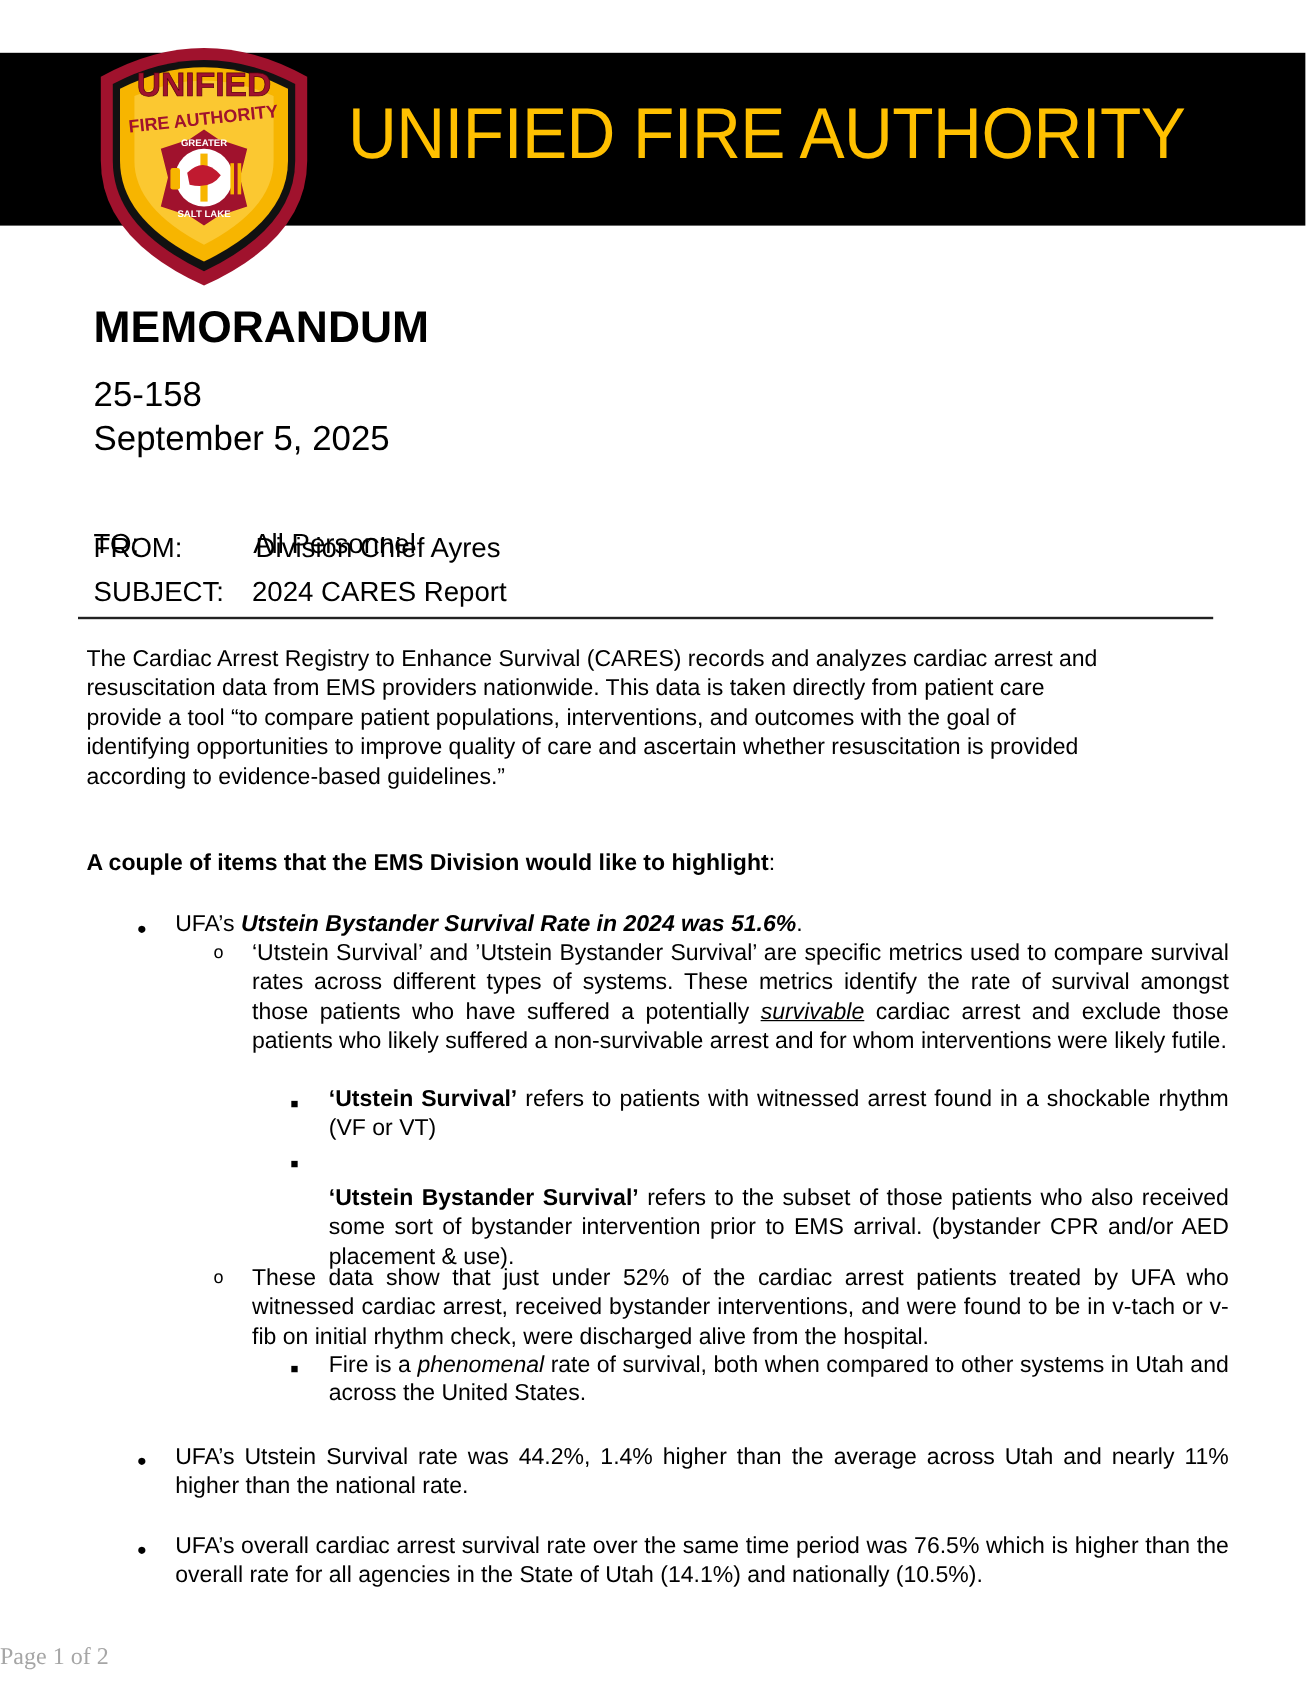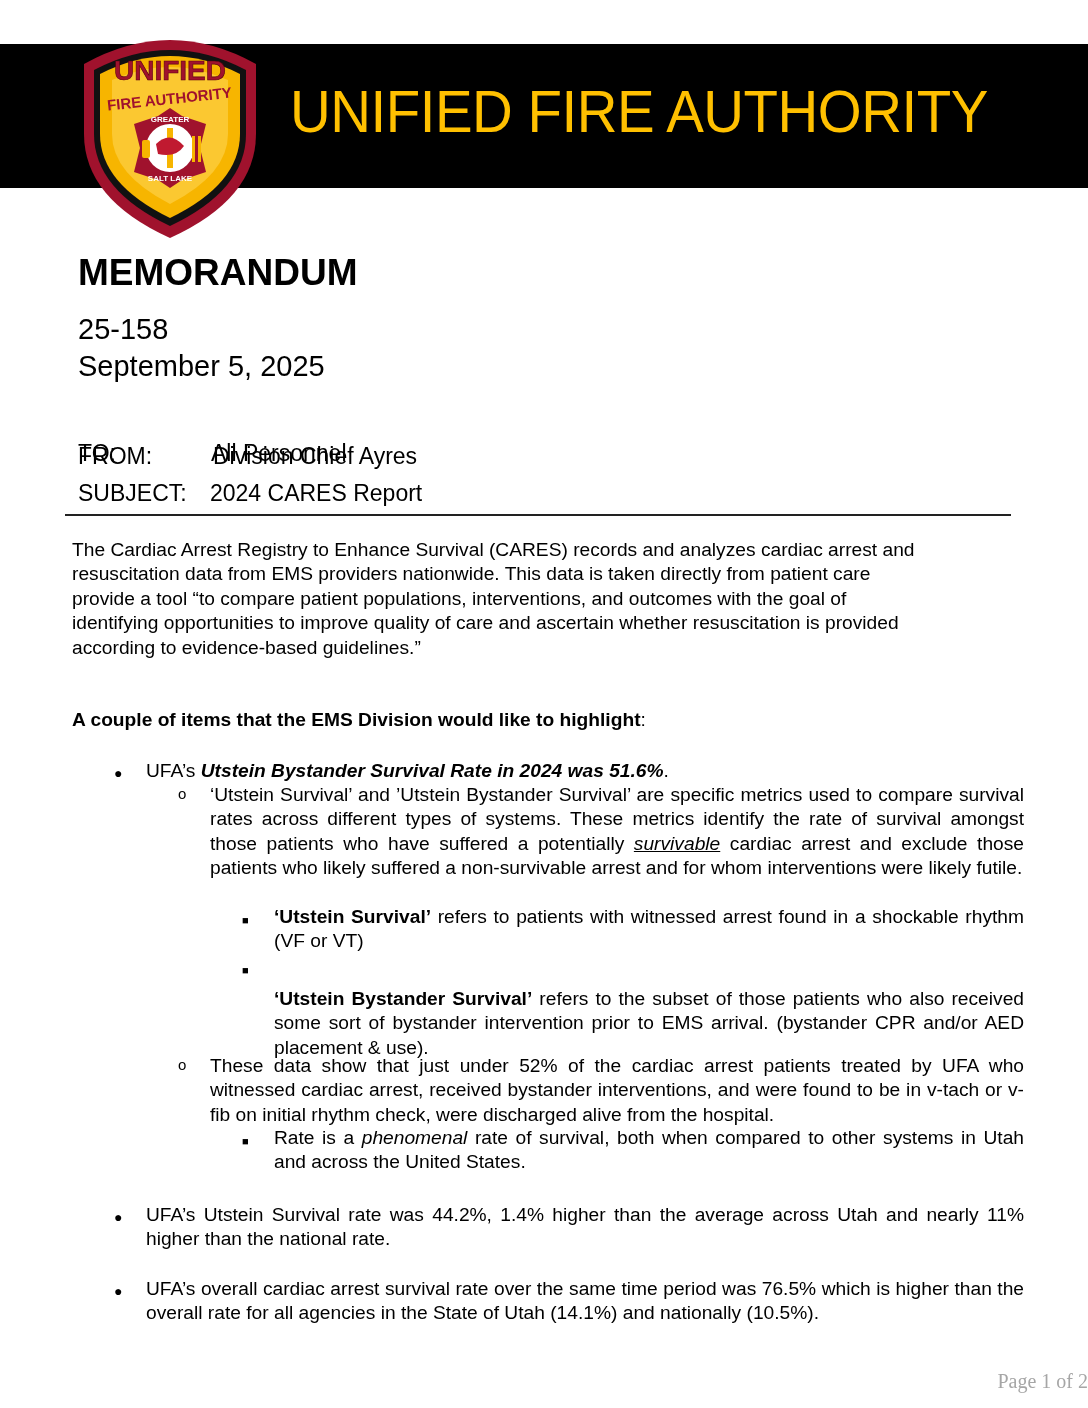--- a/index.html
+++ b/index.html
@@ -25,21 +25,21 @@
   .l2 { position:absolute; left:210px; width:814px; text-align:justify; }
   .l3 { position:absolute; left:274px; width:750px; text-align:justify; }
   .b1 { position:absolute; left:114px; font-size:14px; }
   .b2 { position:absolute; left:178px; font-size:15px; }
   .b3 { position:absolute; left:242px; font-size:11px; }
   .tl { text-align-last:left; }
   .bold { font-weight:bold; }
   .bi { font-weight:bold; font-style:italic; }
   .it { font-style:italic; }
   .uit { font-style:italic; text-decoration:underline; }
-  .footer { position:absolute; left:0; width:1088px; top:1370px; text-align:right;
+  .footer { position:absolute; left:0; width:1088px; top:1370px; text-align:left;
             font-family:"Liberation Serif", serif; font-size:20px; color:#a6a6a6; }
 </style>
 </head>
 <body>
 
 <div class="banner"></div>
 <div class="banner-title">UNIFIED FIRE AUTHORITY</div>
 
 <svg class="logo" viewBox="0 0 196 218">
   <path d="M12,40 Q98,-8 184,40 L184,110 Q184,175 98,214 Q12,175 12,110 Z" fill="#A0122D"></path>
@@ -98,21 +98,21 @@
 <span class="b3 txt" style="top:908px;">■</span>
 <div class="l3 txt" style="top:905px;"><span class="bold">‘Utstein Survival’</span><span> refers to patients with witnessed arrest found in a shockable rhythm (VF or VT)</span></div>
 
 <span class="b3 txt" style="top:958px;">■</span>
 <div class="l3 txt" style="top:955px;margin-top:32px;"><span class="bold">‘Utstein Bystander Survival’</span><span> refers to the subset of those patients who also received some sort of bystander intervention prior to EMS arrival. (bystander CPR and/or AED placement &amp; use).</span></div>
 
 <span class="b2 txt" style="top:1053px;">o</span>
 <div class="l2 txt" style="top:1054px;">These data show that just under 52% of the cardiac arrest patients treated by UFA who witnessed cardiac arrest, received bystander interventions, and were found to be in v-tach or v-fib on initial rhythm check, were discharged alive from the hospital.</div>
 
 <span class="b3 txt" style="top:1129px;">■</span>
-<div class="l3 txt" style="top:1126px;"><span>Rate is a </span><span class="it">phenomenal</span><span> rate of survival, both when compared to other systems in Utah and across the United States.</span></div>
+<div class="l3 txt" style="top:1126px;"><span>Fire is a </span><span class="it">phenomenal</span><span> rate of survival, both when compared to other systems in Utah and across the United States.</span></div>
 
 <span class="b1 txt" style="top:1205px;">●</span>
 <div class="l1 txt" style="top:1203px;">UFA’s Utstein Survival rate was 44.2%, 1.4% higher than the average across Utah and nearly 11% higher than the national rate.</div>
 
 <span class="b1 txt" style="top:1279px;">●</span>
 <div class="l1 txt" style="top:1277px;">UFA’s overall cardiac arrest survival rate over the same time period was 76.5% which is higher than the overall rate for all agencies in the State of Utah (14.1%) and nationally (10.5%).</div>
 
 <div class="footer">Page 1 of 2</div>
 
 </body></html>

